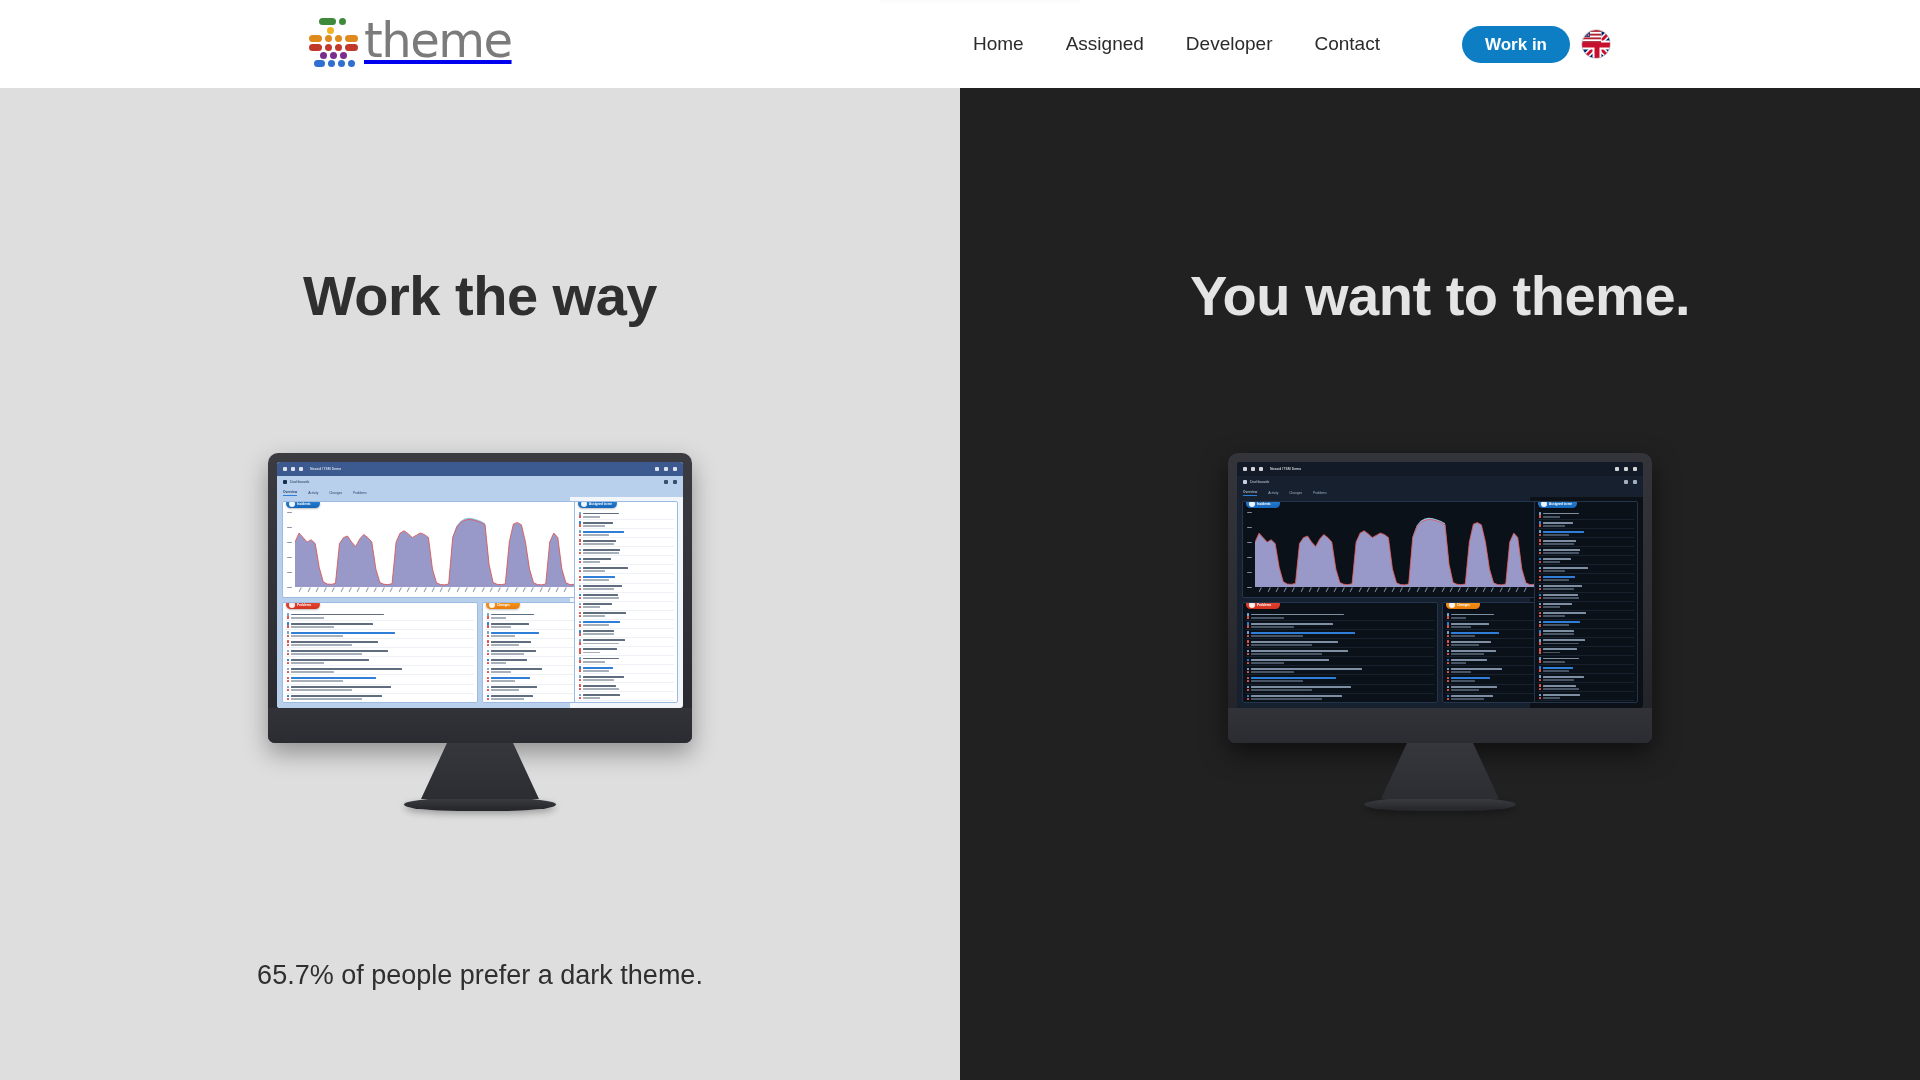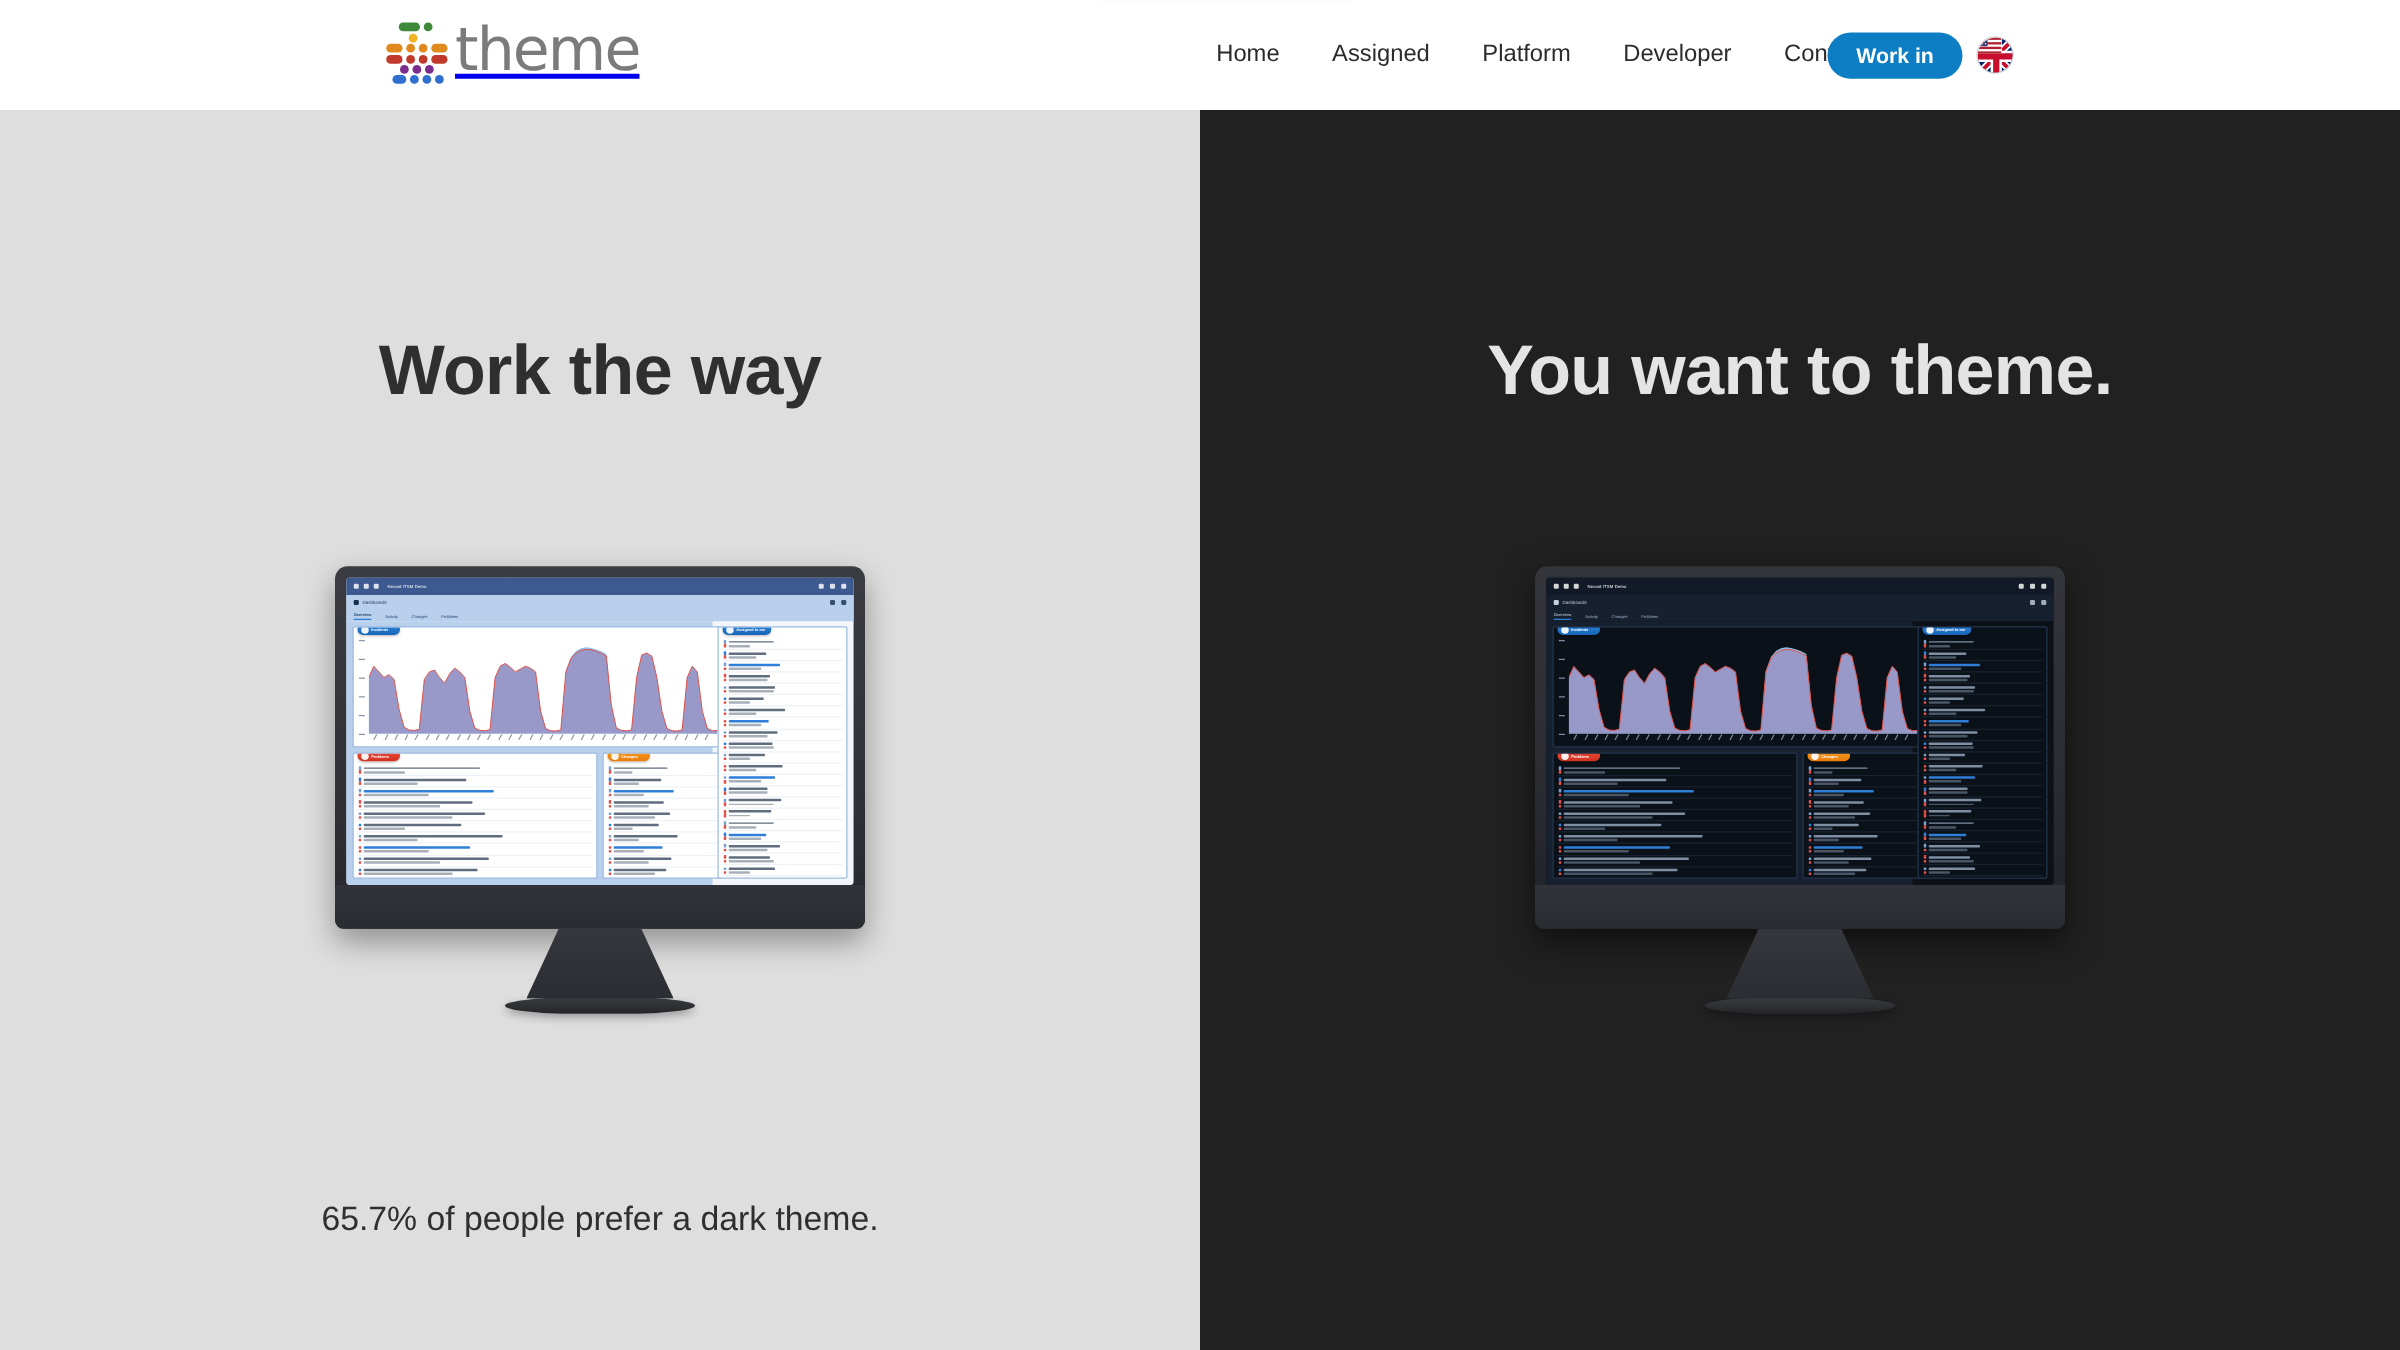--- a/index.html
+++ b/index.html
@@ -249,21 +249,20 @@
         <i class="dot" style="background:#2f6fd0;"></i>
         <i class="dot" style="background:#2f6fd0;"></i>
       </span>
     </span>
     <span class="logo-text">theme</span>
   </a>
 
   <nav class="nav">
     <a href="#">Home</a>
     <a href="#">Assigned</a>
-    <a href="#">Platform</a>
     <a href="#">Developer</a>
     <a href="#">Contact</a>
   </nav>
 
   <button class="signin">Work in</button>
 
   <div class="flag">
     <svg viewBox="0 0 30 30" width="30" height="30">
       <defs>
           <clipPath id="cc">

